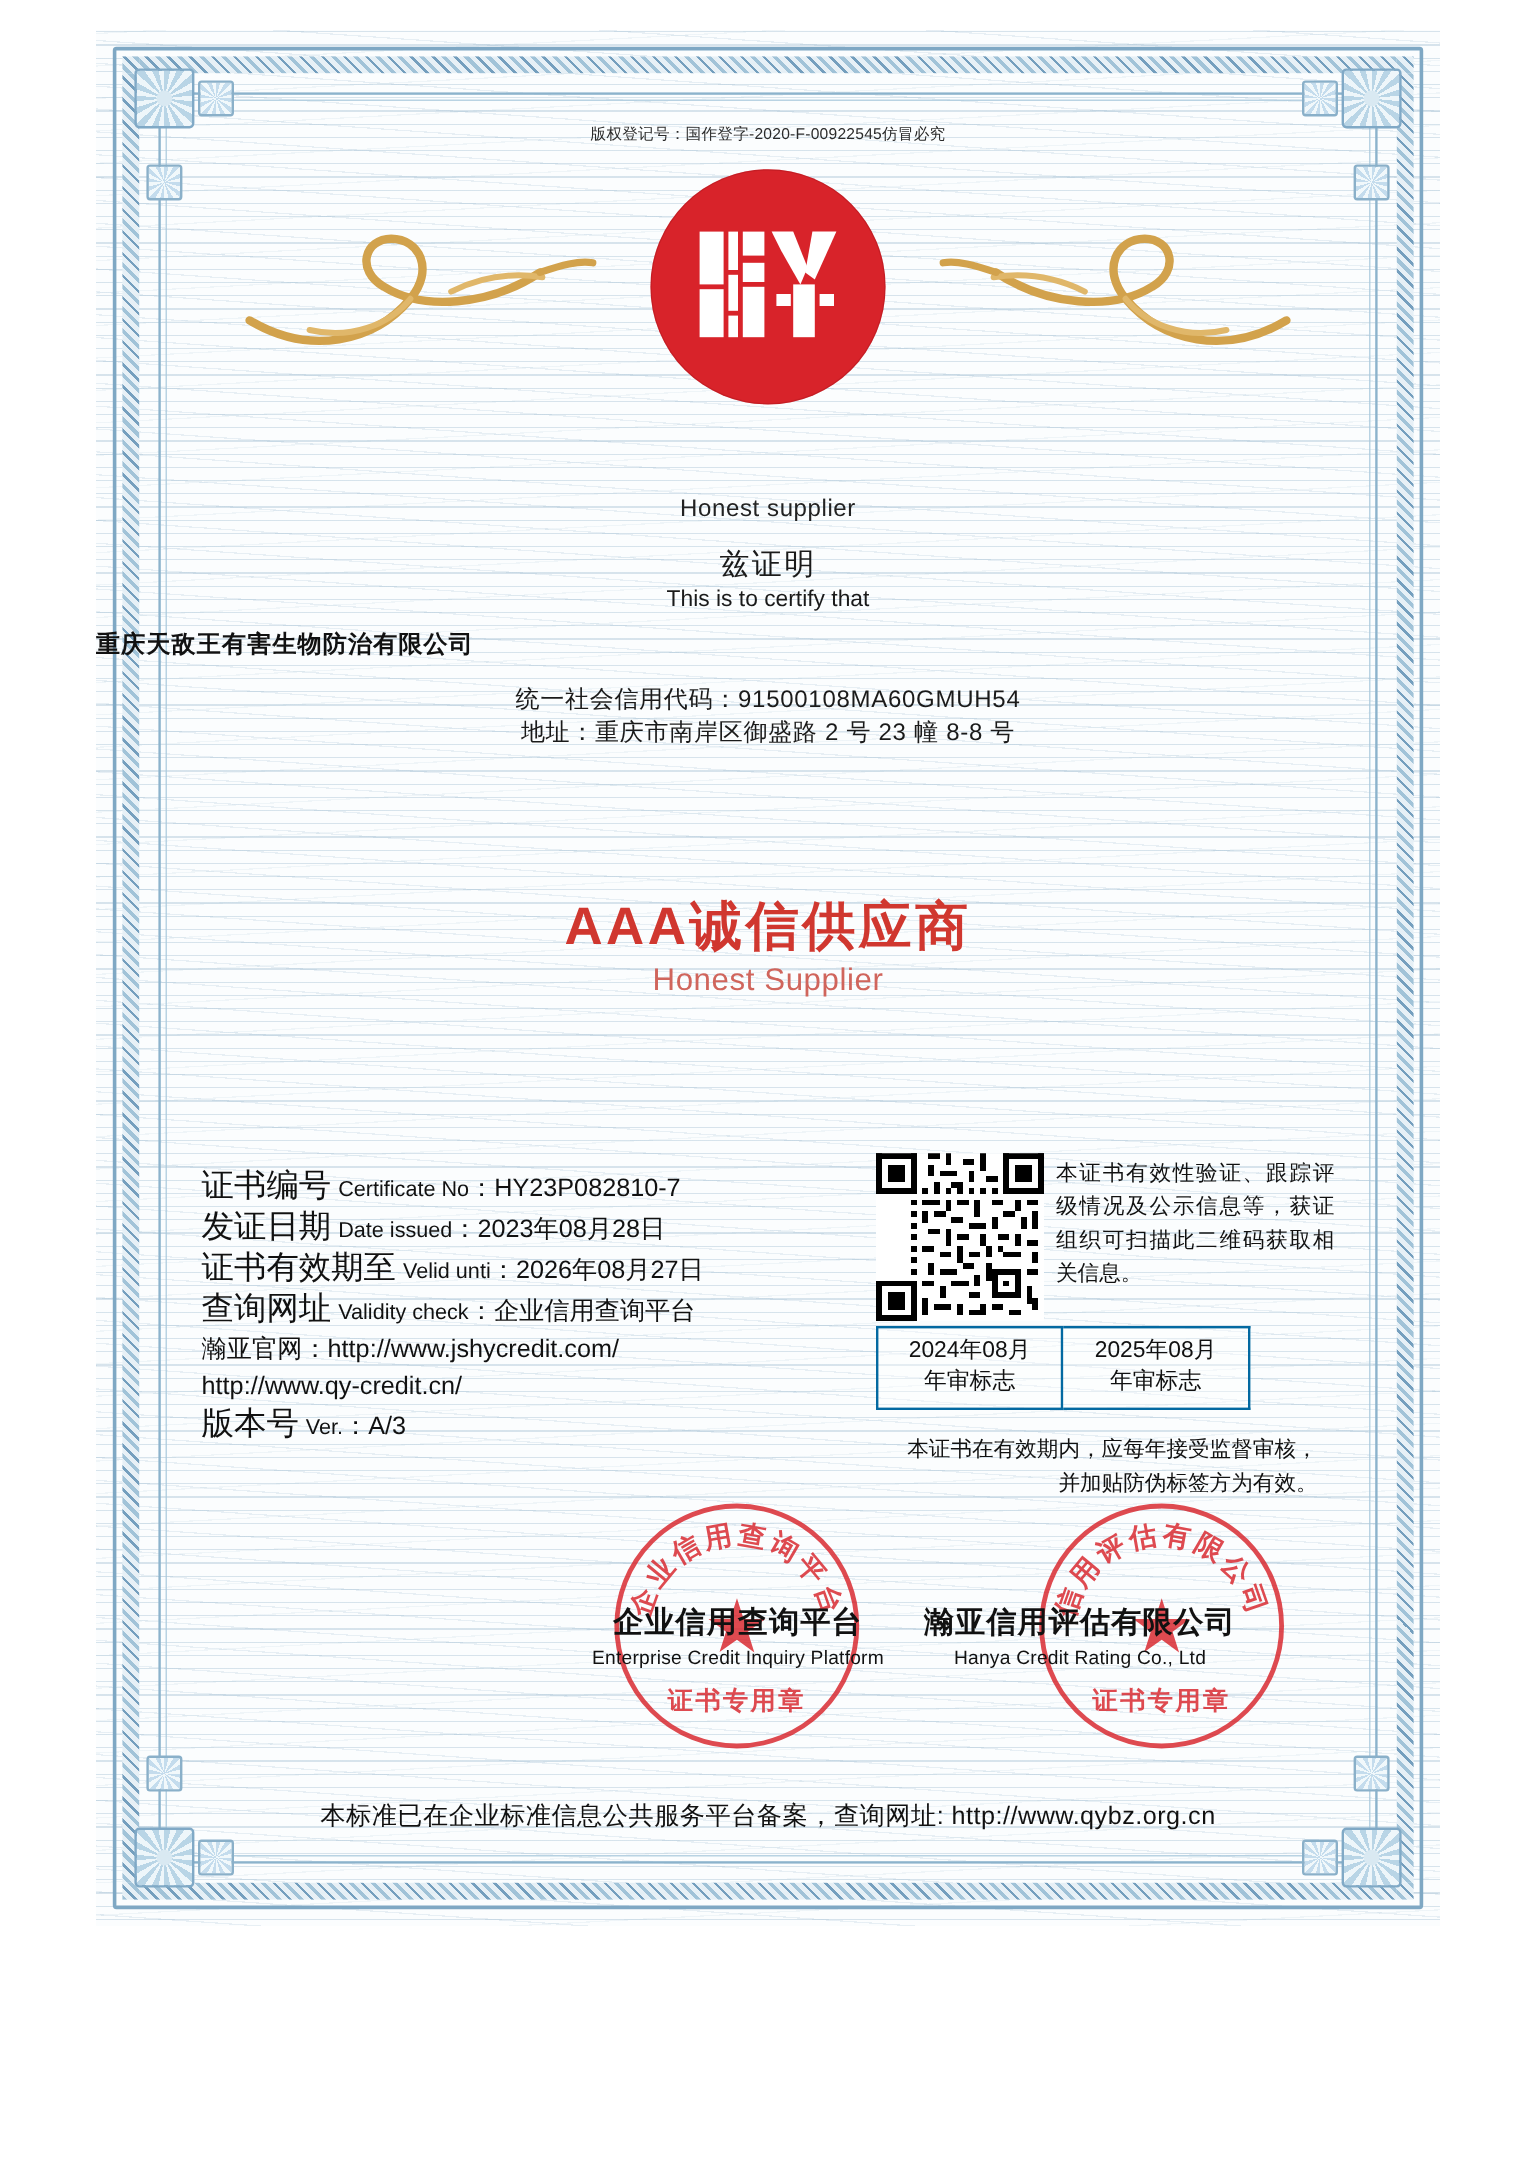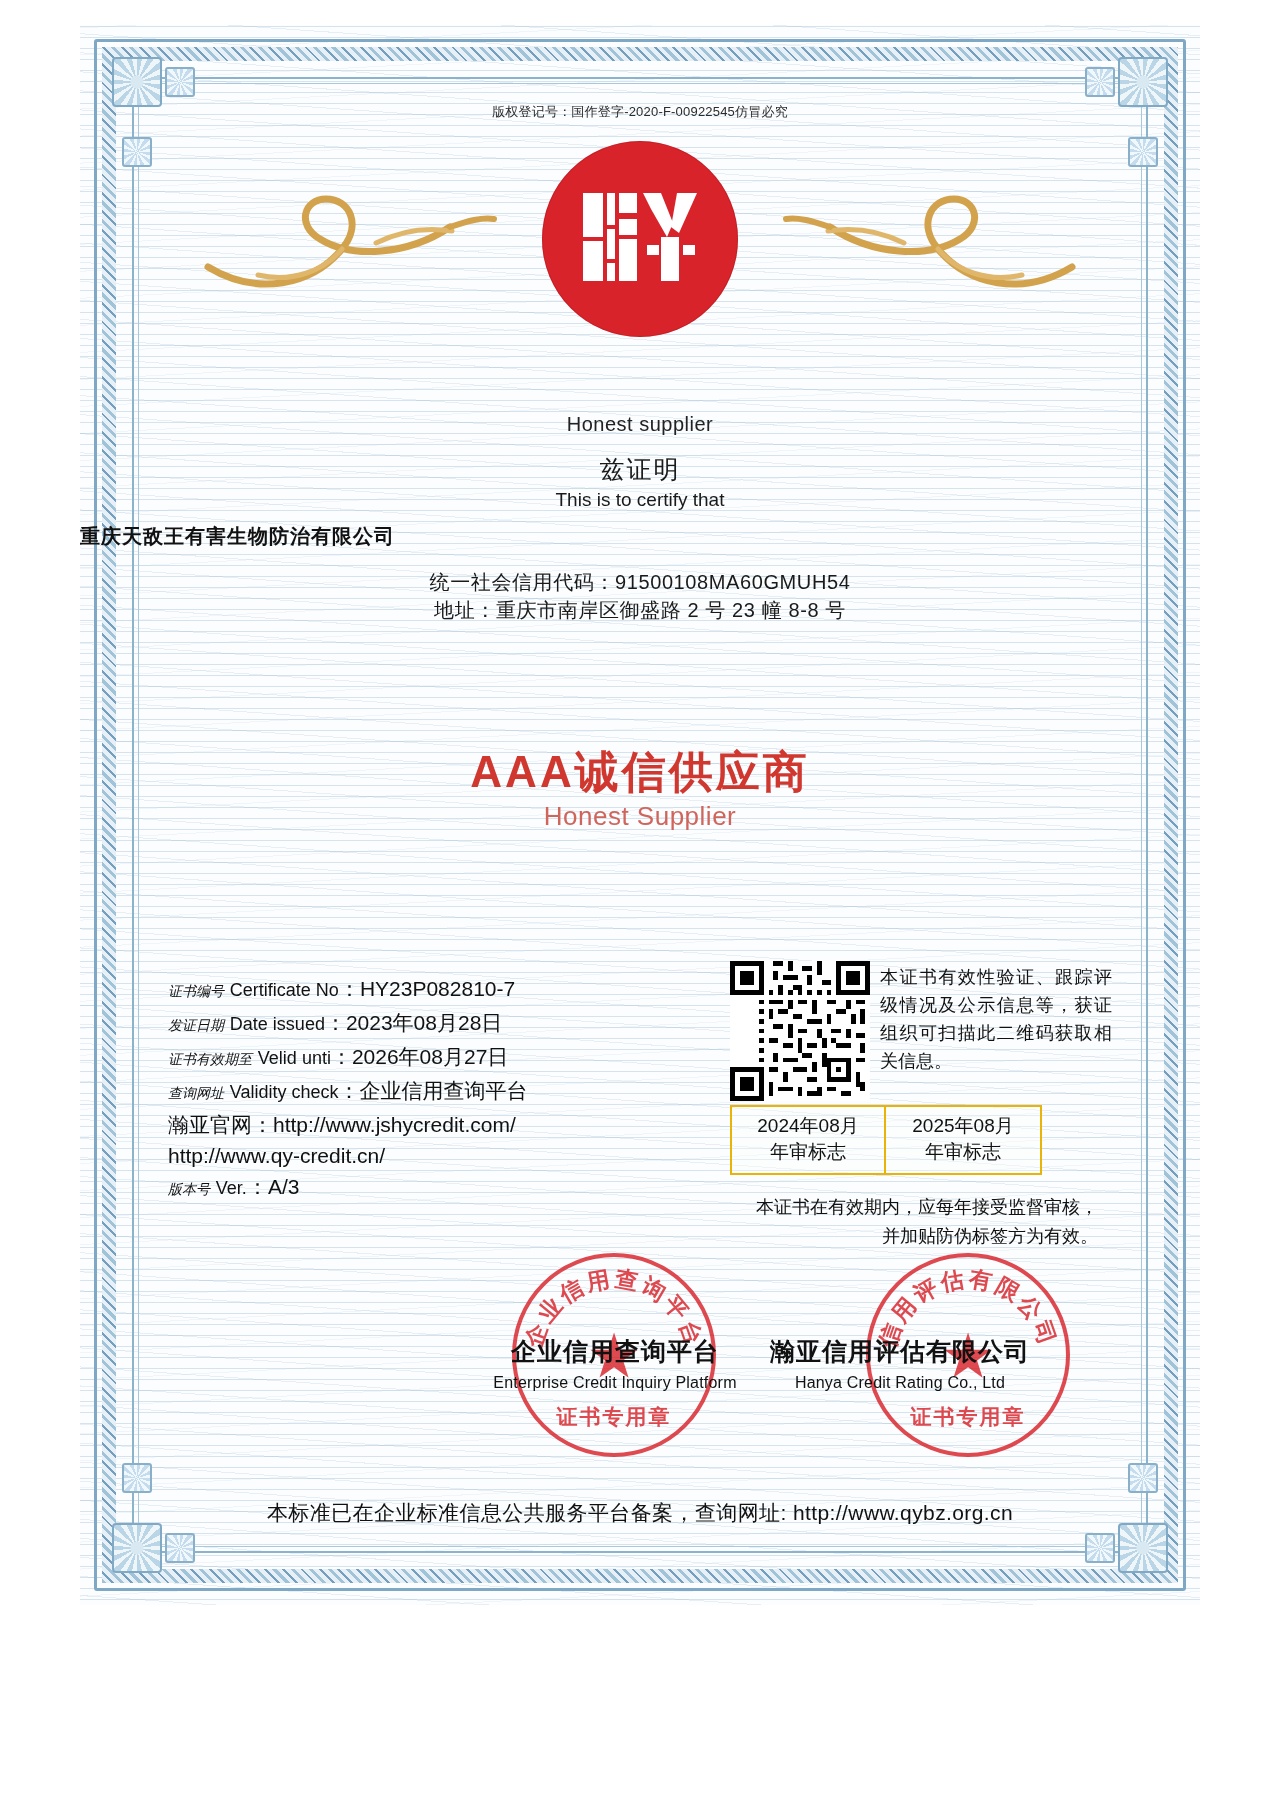--- a/index.html
+++ b/index.html
@@ -257,21 +257,21 @@
     left: 88px;
     top: 948px;
     width: 540px;
     color: #111;
   }
   .info-left .line {
     font-size: 21px;
     line-height: 31px;
     white-space: nowrap;
   }
-  .info-left .lbl-cn { font-size: 14px; font-style: italic; }
+  .info-left .lbl-cn { font-size: 27px; }
   .info-left .lbl-en { font-size: 18px; }
 
   .qr-block {
     position: absolute;
     left: 650px;
     top: 936px;
     width: 140px;
     height: 140px;
   }
   .qr-img { width: 140px; height: 140px; display: block; }
@@ -291,21 +291,21 @@
     position: absolute;
     left: 650px;
     top: 1080px;
     width: 368px;
     display: flex;
     gap: 0;
   }
   .stamp-box {
     width: 156px;
     box-sizing: border-box;
-    border: 2px solid #eab308;
+    border: 2px solid #0369a1;
     padding: 6px 0 8px 0;
     text-align: center;
     font-size: 19px;
     line-height: 26px;
     color: #111;
     background: rgba(255,255,255,.35);
   }
   .stamp-box + .stamp-box { border-left: none; }
 
   .annual-note {

